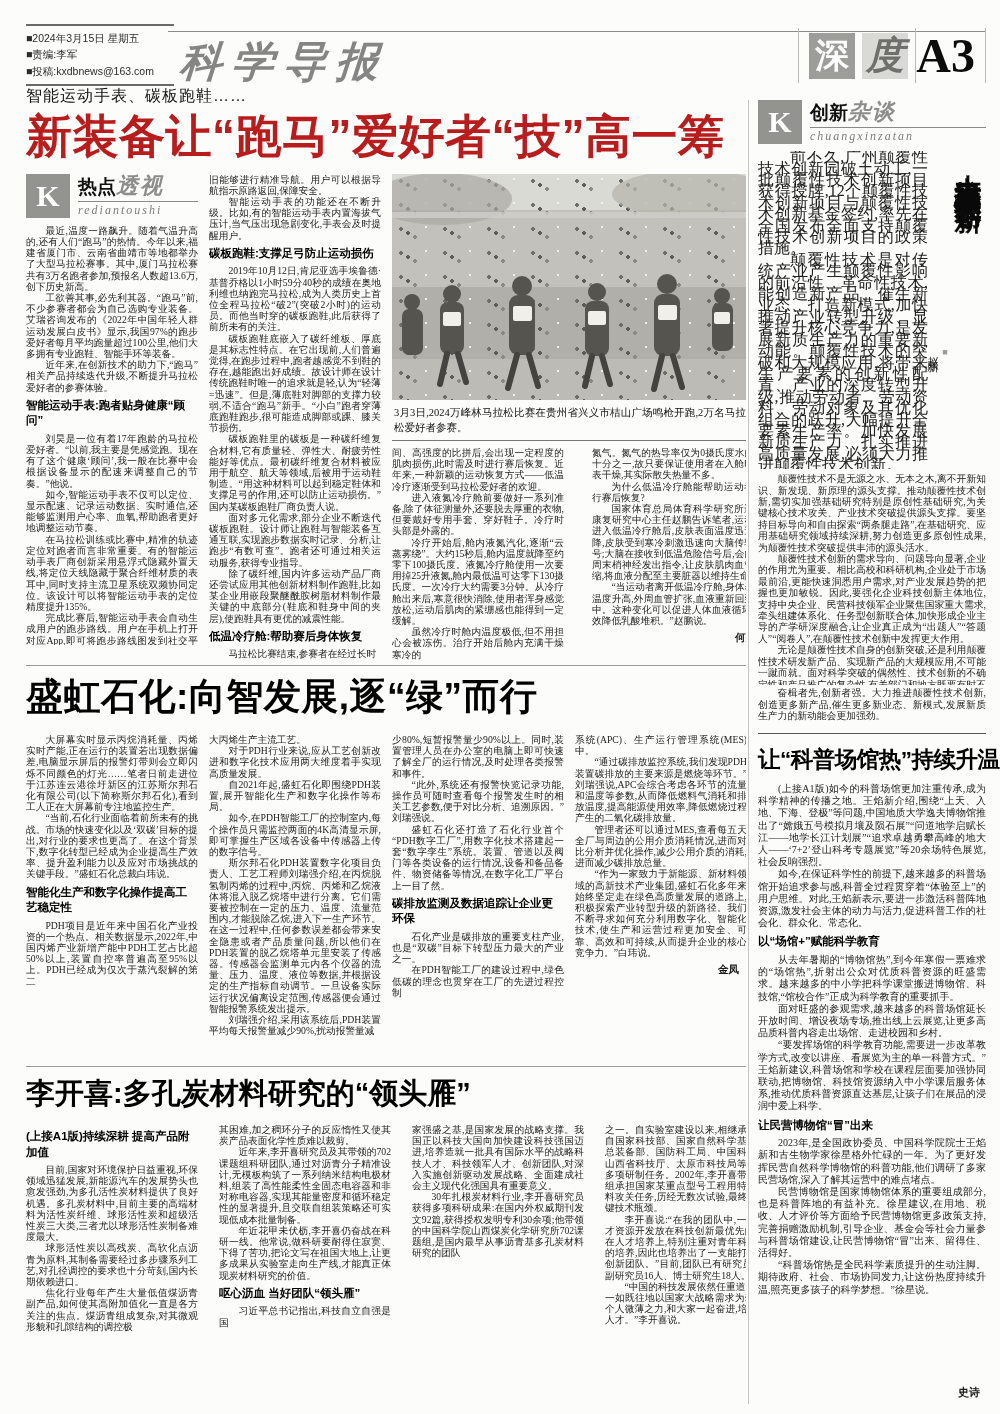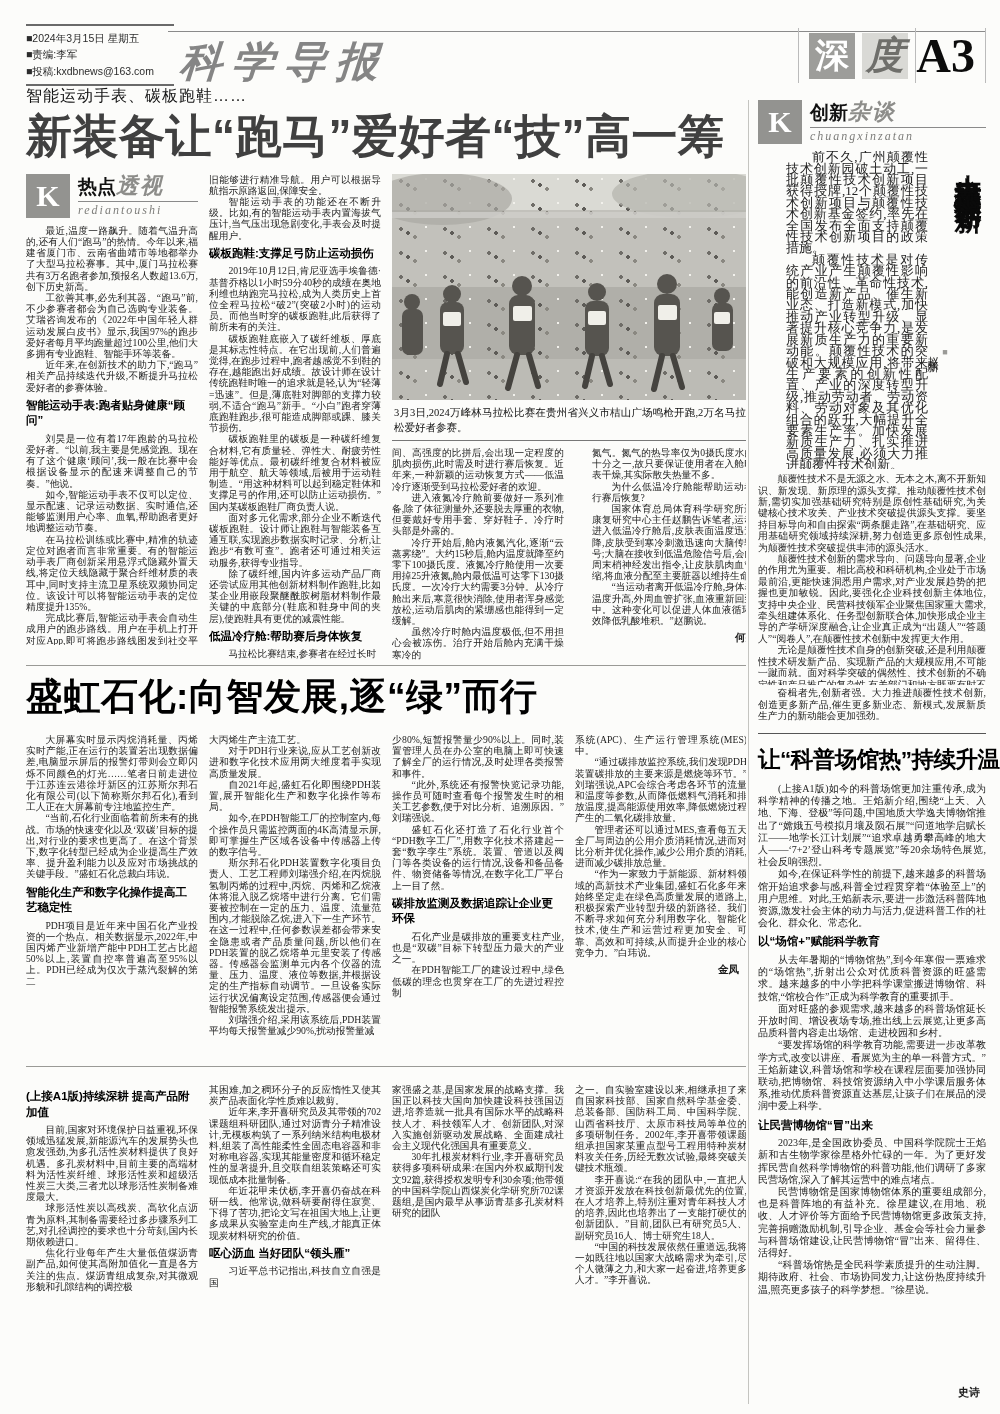--- a/index.html
+++ b/index.html
@@ -16,21 +16,21 @@
             border-left:1px solid #bbb;border-right:1px solid #bbb;padding:0 10px;}
   .sq{width:46px;height:46px;display:flex;align-items:center;justify-content:center;}
   .sq1{background:#9d9d9a;color:#fff;font-family:"Liberation Sans",sans-serif;font-weight:700;font-size:34px;}
   .sq2{background:#d9d9d5;color:#6f6f6b;font-style:italic;font-weight:700;font-size:38px;}
   .pageno{font-size:48px;font-weight:700;color:#0c0c0c;font-family:"Liberation Serif",serif;padding-left:0;
           border-left:1px solid #bbb;}
   
   .lead{position:absolute;top:86px;left:26px;width:720px;}
   .kicker{font-family:"Liberation Sans",sans-serif;font-size:16px;color:#141414;letter-spacing:1px;}
   .headline{font-family:"Liberation Sans","DejaVu Sans",sans-serif;font-weight:900;font-size:46px;
-            line-height:1.1;color:#404040;white-space:nowrap;letter-spacing:0.5px;margin-top:4px;}
+            line-height:1.1;color:#b91c1c;white-space:nowrap;letter-spacing:0.5px;margin-top:4px;}
   .lead-cols{display:flex;gap:11px;margin-top:12px;height:494px;overflow:hidden;}
   .bodycol{font-size:9.7px;line-height:11.2px;text-align:justify;overflow:hidden;}
   .w172{width:172px;flex:none;}
   .p{margin:0;text-align:justify;text-indent:2em;}
   .p.cont{text-indent:0;}
   .p.subhead{font-family:"Liberation Sans",sans-serif;font-weight:700;font-size:11.5px;line-height:1.35;
              text-indent:0;text-align:left;margin:5px 0 4px;color:#000;}
   .p.byline{text-align:right;font-weight:700;text-indent:0;font-family:"Liberation Sans",sans-serif;
             font-size:10.5px;margin-top:6px;padding-right:8px;}
   
@@ -56,21 +56,21 @@
   .photo svg{position:absolute;inset:0;}
   .caption{font-size:10.5px;line-height:1.45;color:#111;padding:5px 2px 5px;border-bottom:1px solid #777;
            text-align:justify;}
   .photo-cols{display:flex;gap:28px;margin-top:6px;height:220px;overflow:hidden;}
   
   .vrule{position:absolute;top:100px;bottom:10px;left:748px;width:1px;background:#c4c4c0;}
   .hrule{position:absolute;left:26px;width:720px;border-top:1px solid #9a9a96;}
   
   .rail{position:absolute;top:100px;left:758px;width:228px;height:630px;overflow:hidden;}
   .inno-top{display:flex;height:318px;}
-  .inno-body{flex:1;padding-right:6px;font-size:13px;line-height:11.4px;text-align:justify;overflow:hidden;color:#222;margin-left:28px;}
+  .inno-body{flex:1;padding-right:6px;font-size:16px;line-height:11.4px;text-align:justify;overflow:hidden;color:#222;}
   .inno-side{width:52px;position:relative;flex:none;}
   .inno-title{position:absolute;top:2px;right:0;height:312px;writing-mode:vertical-rl;text-orientation:upright;
               font-family:"Liberation Sans",sans-serif;font-weight:700;font-size:27px;letter-spacing:3px;color:#0a0a0a;}
   .inno-author{position:absolute;top:196px;right:36px;writing-mode:vertical-rl;text-orientation:upright;
                font-size:11.5px;font-family:"Liberation Sans",sans-serif;color:#222;letter-spacing:2px;}
   .inno-author::before{content:"■";color:#9a9a96;font-size:9px;display:block;margin-bottom:4px;}
   .inno-full{height:212px;overflow:hidden;font-size:9.8px;line-height:11.4px;text-align:justify;color:#222;margin-top:4px;}
   .inno-close{font-size:9.8px;line-height:11.4px;text-align:justify;color:#222;margin-top:2px;}
   
   .sheng{position:absolute;top:672px;left:26px;width:720px;}
@@ -82,21 +82,21 @@
         border-top:1px solid #555;}
   .h3{font-family:"Liberation Sans",sans-serif;font-weight:900;font-size:22.5px;color:#000;white-space:nowrap;
       letter-spacing:-0.5px;margin:10px 0 8px;}
   .kepu-body{flex:1;overflow:hidden;font-size:10px;line-height:12.2px;text-align:justify;}
   .kepu-byline{text-align:right;font-weight:700;font-family:"Liberation Sans",sans-serif;font-size:11px;
                padding:4px 6px 6px 0;}
   
   .lkx{position:absolute;top:1074px;left:26px;width:720px;}
   .h4{font-family:"Liberation Sans","DejaVu Sans",sans-serif;font-weight:900;font-size:29px;color:#000;
       white-space:nowrap;}
-  .lkx-cols{display:flex;gap:11px;margin-top:10px;height:288px;overflow:hidden;justify-content:space-between;}
+  .lkx-cols{display:flex;gap:21px;margin-top:10px;height:288px;overflow:hidden;justify-content:space-between;}
 </style>
 </head>
 <body>
 
 <div class="page">
 
   <div class="top-rule"></div>
   <div class="pub-info">
     <div>■2024年3月15日  星期五</div>
     <div>■责编:李军</div>
@@ -283,20 +283,21 @@
         <p class="p para">“要发挥场馆的科学教育功能,需要进一步改革教学方式,改变以讲座、看展览为主的单一科普方式。”王焰新建议,科普场馆和学校在课程层面要加强协同联动,把博物馆、科技馆资源纳入中小学课后服务体系,推动优质科普资源直达基层,让孩子们在展品的浸润中爱上科学。</p>
         <p class="p subhead">让民营博物馆“冒”出来</p>
         <p class="p para">2023年,是全国政协委员、中国科学院院士王焰新和古生物学家徐星格外忙碌的一年。为了更好发挥民营自然科学博物馆的科普功能,他们调研了多家民营场馆,深入了解其运营中的难点堵点。</p>
         <p class="p para">民营博物馆是国家博物馆体系的重要组成部分,也是科普阵地的有益补充。徐星建议,在用地、税收、人才评价等方面给予民营博物馆更多政策支持,完善捐赠激励机制,引导企业、基金会等社会力量参与科普场馆建设,让民营博物馆“冒”出来、留得住、活得好。</p>
         <p class="p para">“科普场馆热是全民科学素质提升的生动注脚。期待政府、社会、市场协同发力,让这份热度持续升温,照亮更多孩子的科学梦想。”徐星说。</p>
       </div>
     <div class="kepu-byline">史诗</div>
   </div>
 
   <div class="lkx">
+    <div class="h4">李开喜:多孔炭材料研究的“领头雁”</div>
     <div class="lkx-cols">
       <div class="w172 bodycol">
           <p class="p subhead">(上接A1版)持续深耕 提高产品附加值</p>
           <p class="p para">目前,国家对环境保护日益重视,环保领域迅猛发展,新能源汽车的发展势头也愈发强劲,为多孔活性炭材料提供了良好机遇。多孔炭材料中,目前主要的高端材料为活性炭纤维、球形活性炭和超级活性炭三大类,三者尤以球形活性炭制备难度最大。</p>
           <p class="p para">球形活性炭以高残炭、高软化点沥青为原料,其制备需要经过多步骤系列工艺,对孔径调控的要求也十分苛刻,国内长期依赖进口。</p>
           <p class="p para">焦化行业每年产生大量低值煤沥青副产品,如何使其高附加值化一直是各方关注的焦点。煤沥青组成复杂,对其微观形貌和孔隙结构的调控极</p>
         </div>
       <div class="w172 bodycol">
           <p class="p cont">其困难,加之稠环分子的反应惰性又使其炭产品表面化学性质难以裁剪。</p>
           <p class="p para">近年来,李开喜研究员及其带领的702课题组科研团队,通过对沥青分子精准设计,无模板构筑了一系列纳米结构电极材料,组装了高性能柔性全固态电容器和非对称电容器,实现其能量密度和循环稳定性的显著提升,且交联自组装策略还可实现低成本批量制备。</p>

